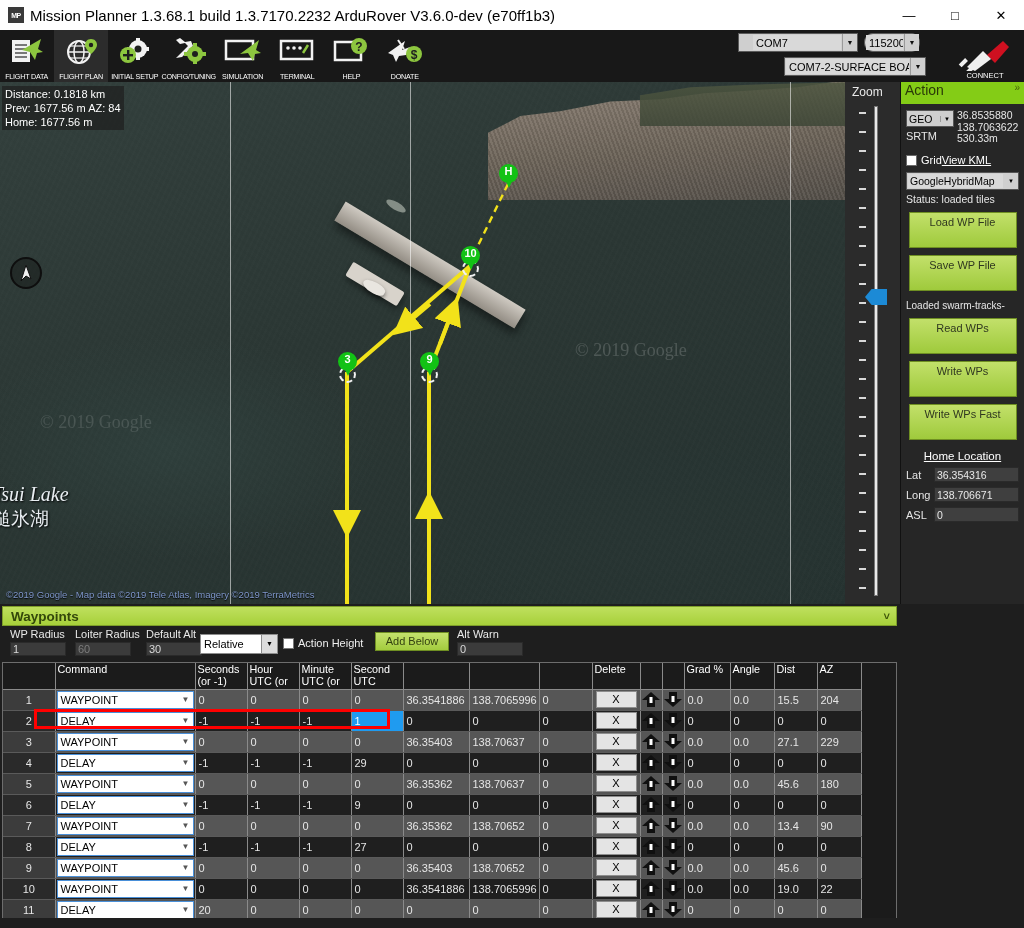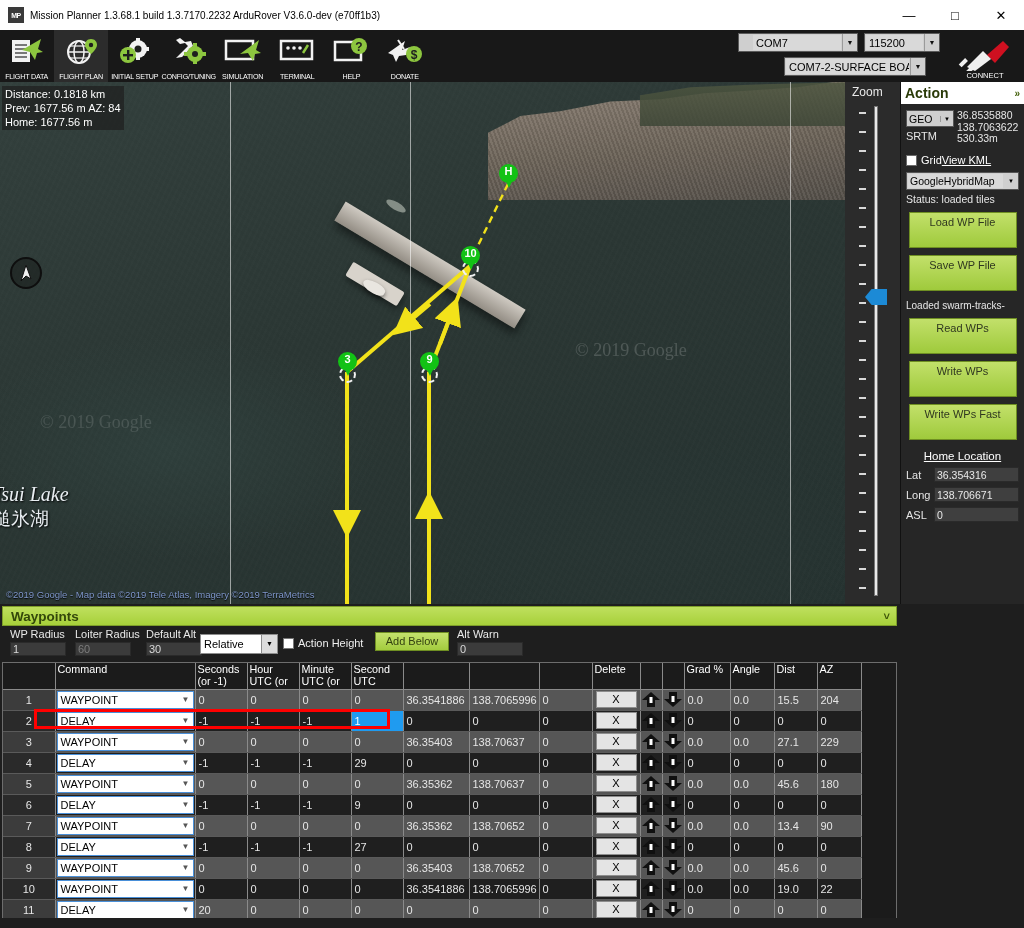--- a/index.html
+++ b/index.html
@@ -11,21 +11,21 @@
     -webkit-font-smoothing:none;
   }
   .app { position:relative; width:1024px; height:928px; }
 
   
   .titlebar { position:absolute; left:0; top:0; width:1024px; height:30px;
     background:#fff; color:#000; display:flex; align-items:center; }
   .tb-icon { width:16px; height:16px; margin:0 6px 0 8px; background:#3a3a3a;
     color:#fff; font-size:7px; font-weight:bold; display:flex;
     align-items:center; justify-content:center; letter-spacing:-.5px; }
-  .tb-title { font-size:10px; color:#000; }
+  .tb-title { font-size:15px; color:#000; }
   .tb-buttons { margin-left:auto; display:flex; height:30px; }
   .tb-btn { width:46px; height:30px; display:flex; align-items:center;
     justify-content:center; color:#000; font-size:13px; }
 
   
   .toolbar { position:absolute; left:0; top:30px; width:1024px; height:52px;
     background:#181818; display:flex; }
   .tool { width:54px; height:52px; position:relative; display:flex;
     flex-direction:column; align-items:center; justify-content:flex-end;
     padding-bottom:1px; cursor:pointer; }
@@ -40,21 +40,21 @@
   .combo { position:absolute; background:#cfcfcf; border:1px solid #5a5a5a;
     display:flex; align-items:center; height:19px; font-size:11px; color:#000;
     cursor:pointer; }
   .combo .val { flex:1; padding-left:3px; background:#d9d9d9; height:15px;
     margin:1px; display:flex; align-items:center; overflow:hidden;
     white-space:nowrap; }
   .combo .arw { width:15px; height:17px; display:flex; align-items:center;
     justify-content:center; font-size:7px; color:#111; background:#cfcfcf;
     border-left:1px solid #9a9a9a; }
   #combo-com  { left:14px;  top:3px;  width:120px;padding-left:13px; }
-  #combo-baud { left:140px; top:3px;  width:76px;  }
+  #combo-baud { left:140px; top:3px;  width:56px;border-radius:9px;  }
   #combo-veh  { left:60px;  top:27px; width:142px; }
   .connect { position:absolute; right:4px; top:1px; width:70px; height:50px;
     display:flex; flex-direction:column; align-items:center;
     justify-content:flex-end; cursor:pointer; }
   .connect .lbl { font-size:7.5px; color:#fff; padding-bottom:1px; }
 
   
   .map { position:absolute; left:0; top:82px; width:845px; height:522px;
     background:#2c3a38; overflow:hidden; }
   .water { position:absolute; inset:0;
@@ -134,22 +134,22 @@
     color:#e8e8e8; }
   .ztrack { position:absolute; left:29px; top:24px; width:4px; height:490px;
     background:#e9e9e9; border:1px solid #777; }
   .ztick { position:absolute; left:14px; width:7px; height:2px; background:#d9d9d9; }
   .zthumb { position:absolute; left:20px; top:207px; width:22px; height:16px;
     background:#1c8ad6; clip-path:polygon(0% 50%, 30% 0%, 100% 0%, 100% 100%, 30% 100%); }
 
   
   .actionpanel { position:absolute; left:900px; top:82px; width:124px;
     height:522px; background:#262626; border-left:1px solid #111; }
-  .ap-header { height:22px; background:#ffffff; color:#2a3a08;
-    font-weight:bold; font-size:14px; display:flex; align-items:center;
+  .ap-header { height:22px; background:#84cc16; color:#2a3a08;
+    font-weight:normal; font-size:14px; display:flex; align-items:flex-start;
     padding:0 4px; position:relative; }
   .ap-header .chev { margin-left:auto; font-size:10px; color:#43600a; }
   .ap-body { padding:6px 5px; position:relative; }
   .tinycombo { display:inline-flex; background:#cfcfcf; border:1px solid #555;
     height:17px; align-items:center; font-size:10.5px; color:#000; width:48px;
     cursor:pointer; }
   .tinycombo .val { flex:1; padding-left:2px; white-space:nowrap; overflow:hidden; }
   .tinycombo .arw { width:13px; text-align:center; font-size:6px;
     border-left:1px solid #9a9a9a; }
   .coords { position:absolute; left:56px; top:6px; font-size:10.5px;

